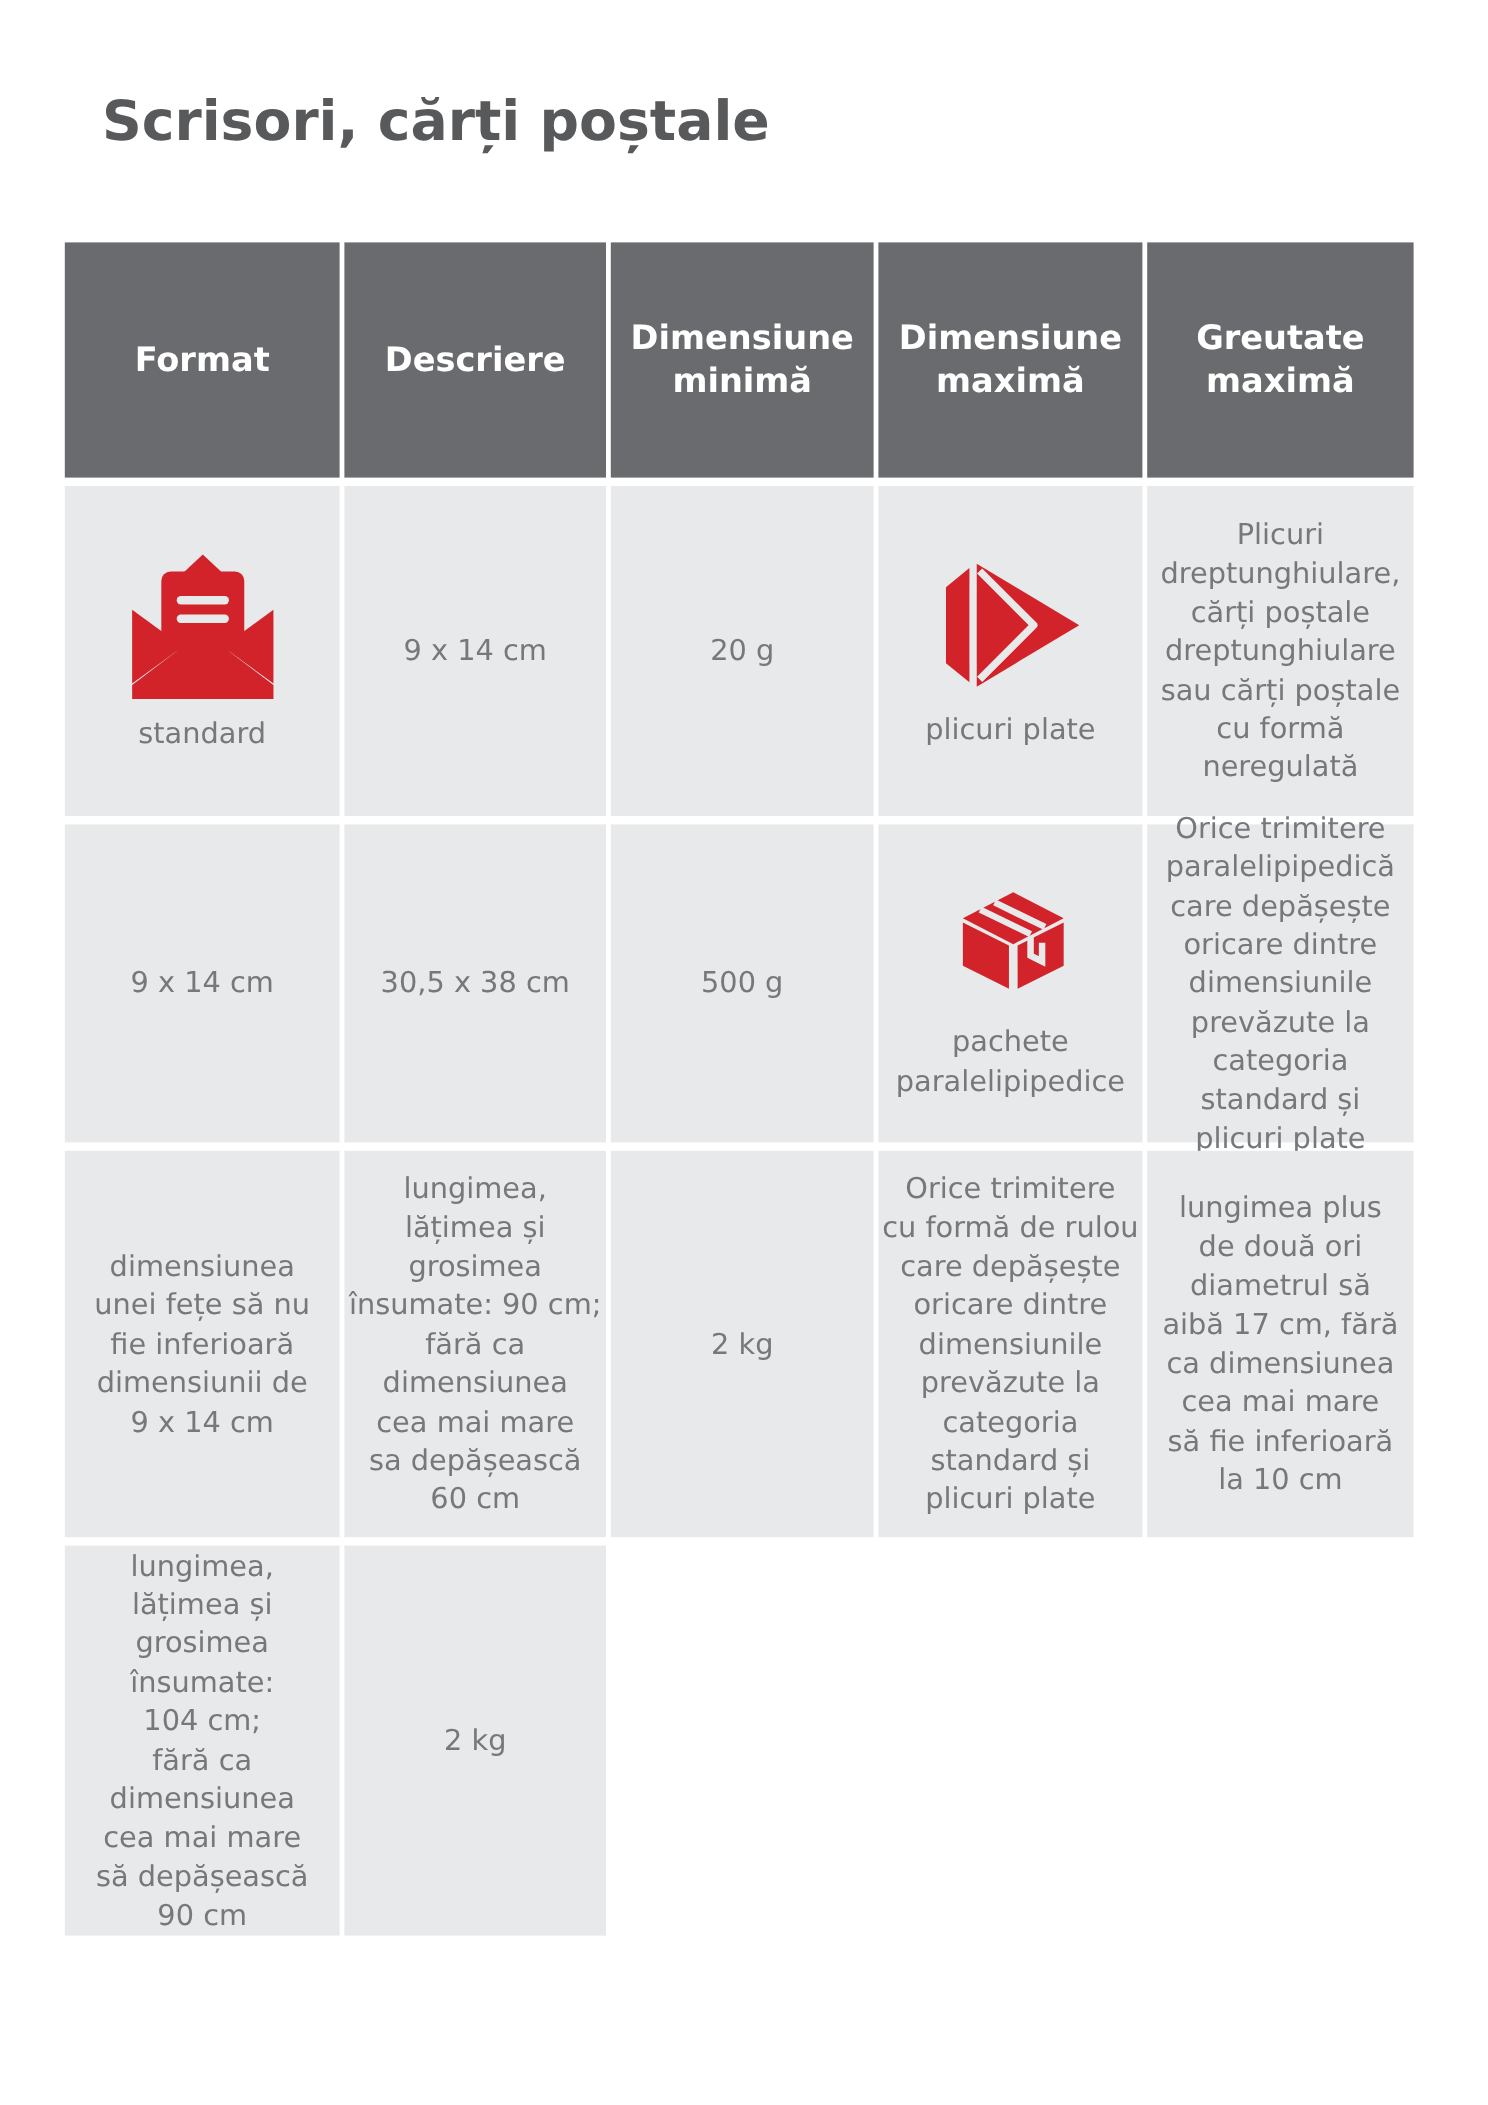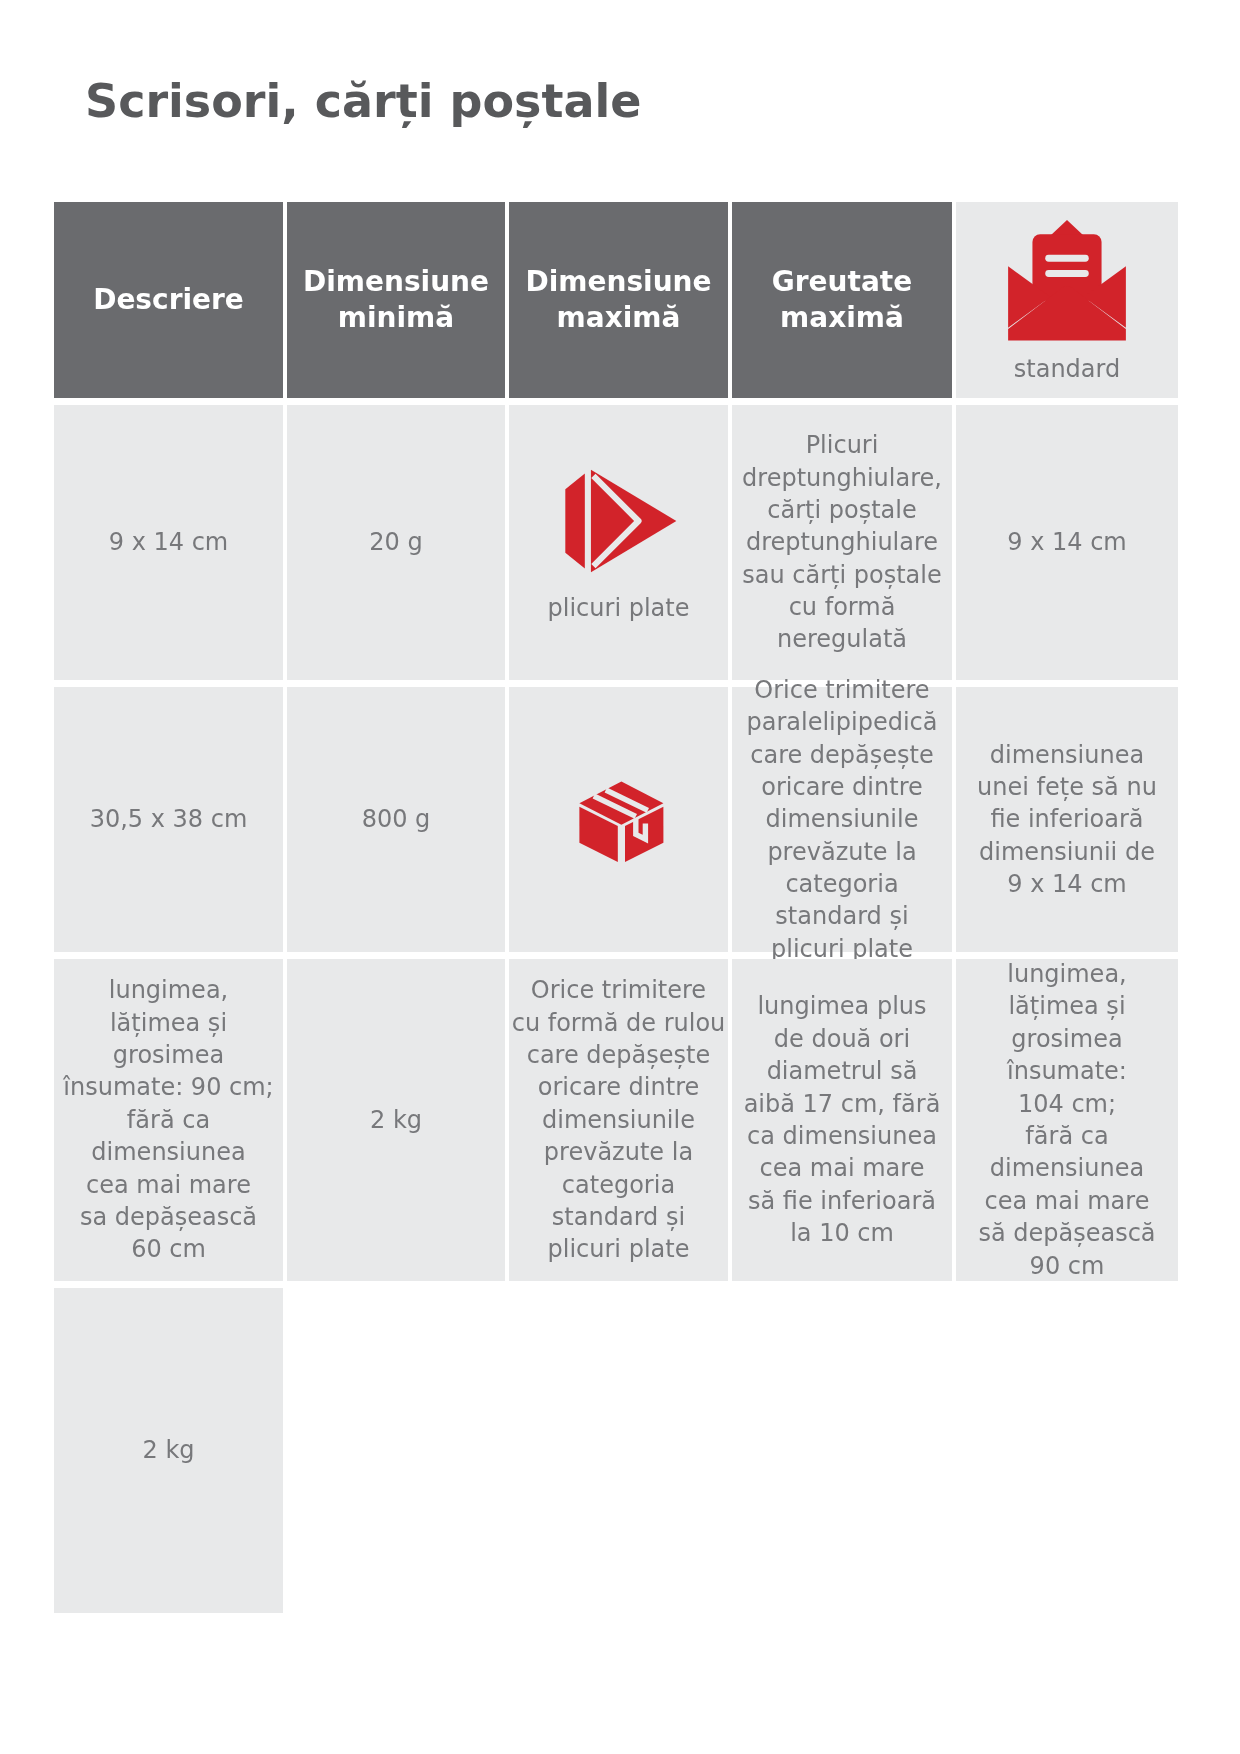--- a/index.html
+++ b/index.html
@@ -50,20 +50,21 @@
 </style>
 </head>
 <body>
 
 <div class="page">
 
   <h1 class="page-title">Scrisori, cărți poștale</h1>
 
   <div class="formats-table">
 
+    <div class="cell head">Format</div>
     <div class="cell head">Descriere</div>
     <div class="cell head">Dimensiune
 minimă</div>
     <div class="cell head">Dimensiune
 maximă</div>
     <div class="cell head">Greutate
 maximă</div>
 
     <div class="cell body format-cell">
       <span class="format-icon">
@@ -94,33 +95,35 @@
     </div>
     <div class="cell body">Plicuri
 dreptunghiulare,
 cărți poștale
 dreptunghiulare
 sau cărți poștale
 cu formă
 neregulată</div>
     <div class="cell body">9 x 14 cm</div>
     <div class="cell body">30,5 x 38 cm</div>
-    <div class="cell body">800 g</div>
+    <div class="cell body">500 g</div>
 
     <div class="cell body format-cell">
       <span class="format-icon">
         <svg viewBox="0 0 100 100" width="140" height="120" aria-hidden="true">
           <polygon points="17,36 52,18 87,36 52,54" fill="#D2232A"></polygon>
           <polygon points="17,39 49,55 49,85 17,69" fill="#D2232A"></polygon>
           <polygon points="87,39 55,55 55,85 87,69" fill="#D2232A"></polygon>
           <line x1="29" y1="30" x2="64" y2="47" stroke="#E8E9EA" stroke-width="4.5"></line>
           <line x1="39" y1="25" x2="74" y2="42" stroke="#E8E9EA" stroke-width="4.5"></line>
           <polyline points="64,49 64,62 72,66 72,53" stroke="#E8E9EA" stroke-width="4.5" fill="none"></polyline>
         </svg>
       </span>
+      <span class="format-label">pachete
+paralelipipedice</span>
     </div>
     <div class="cell body">Orice trimitere
 paralelipipedică
 care depășește
 oricare dintre
 dimensiunile
 prevăzute la
 categoria
 standard și
 plicuri plate</div>

